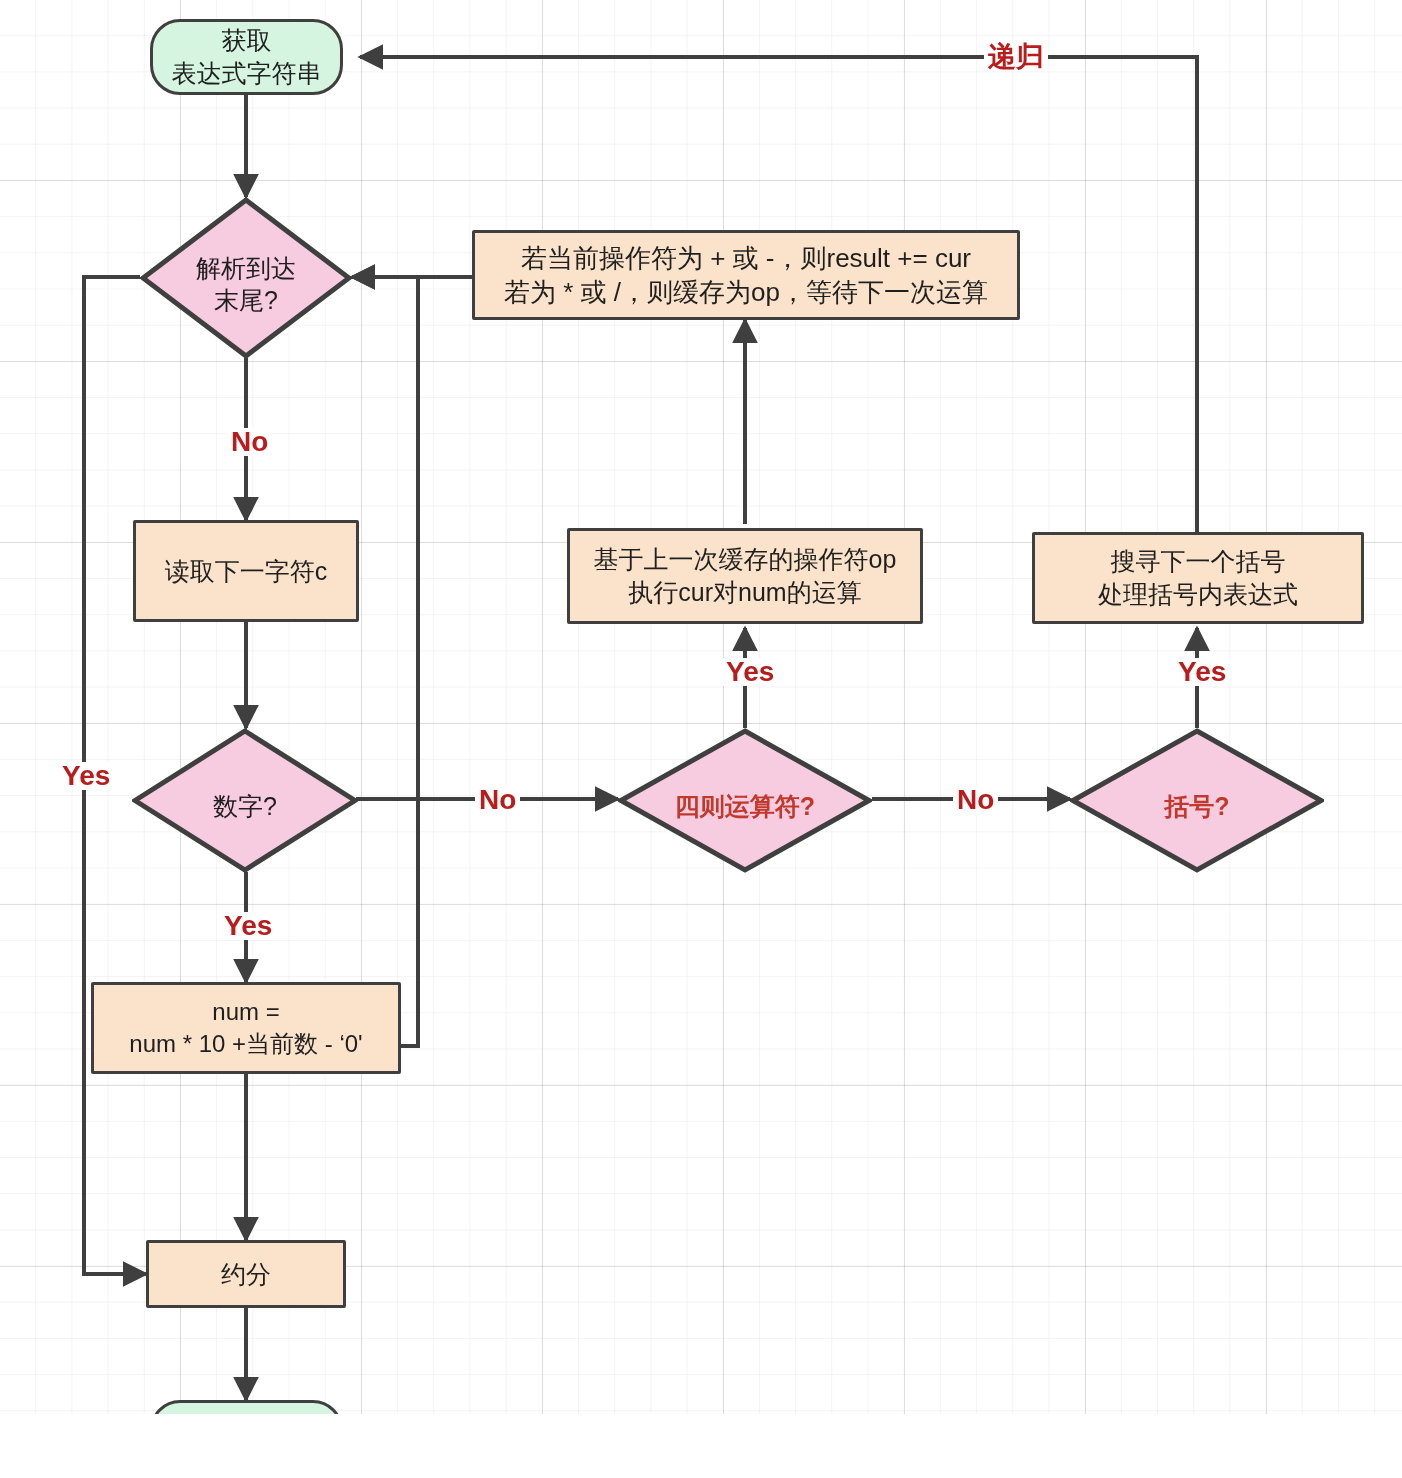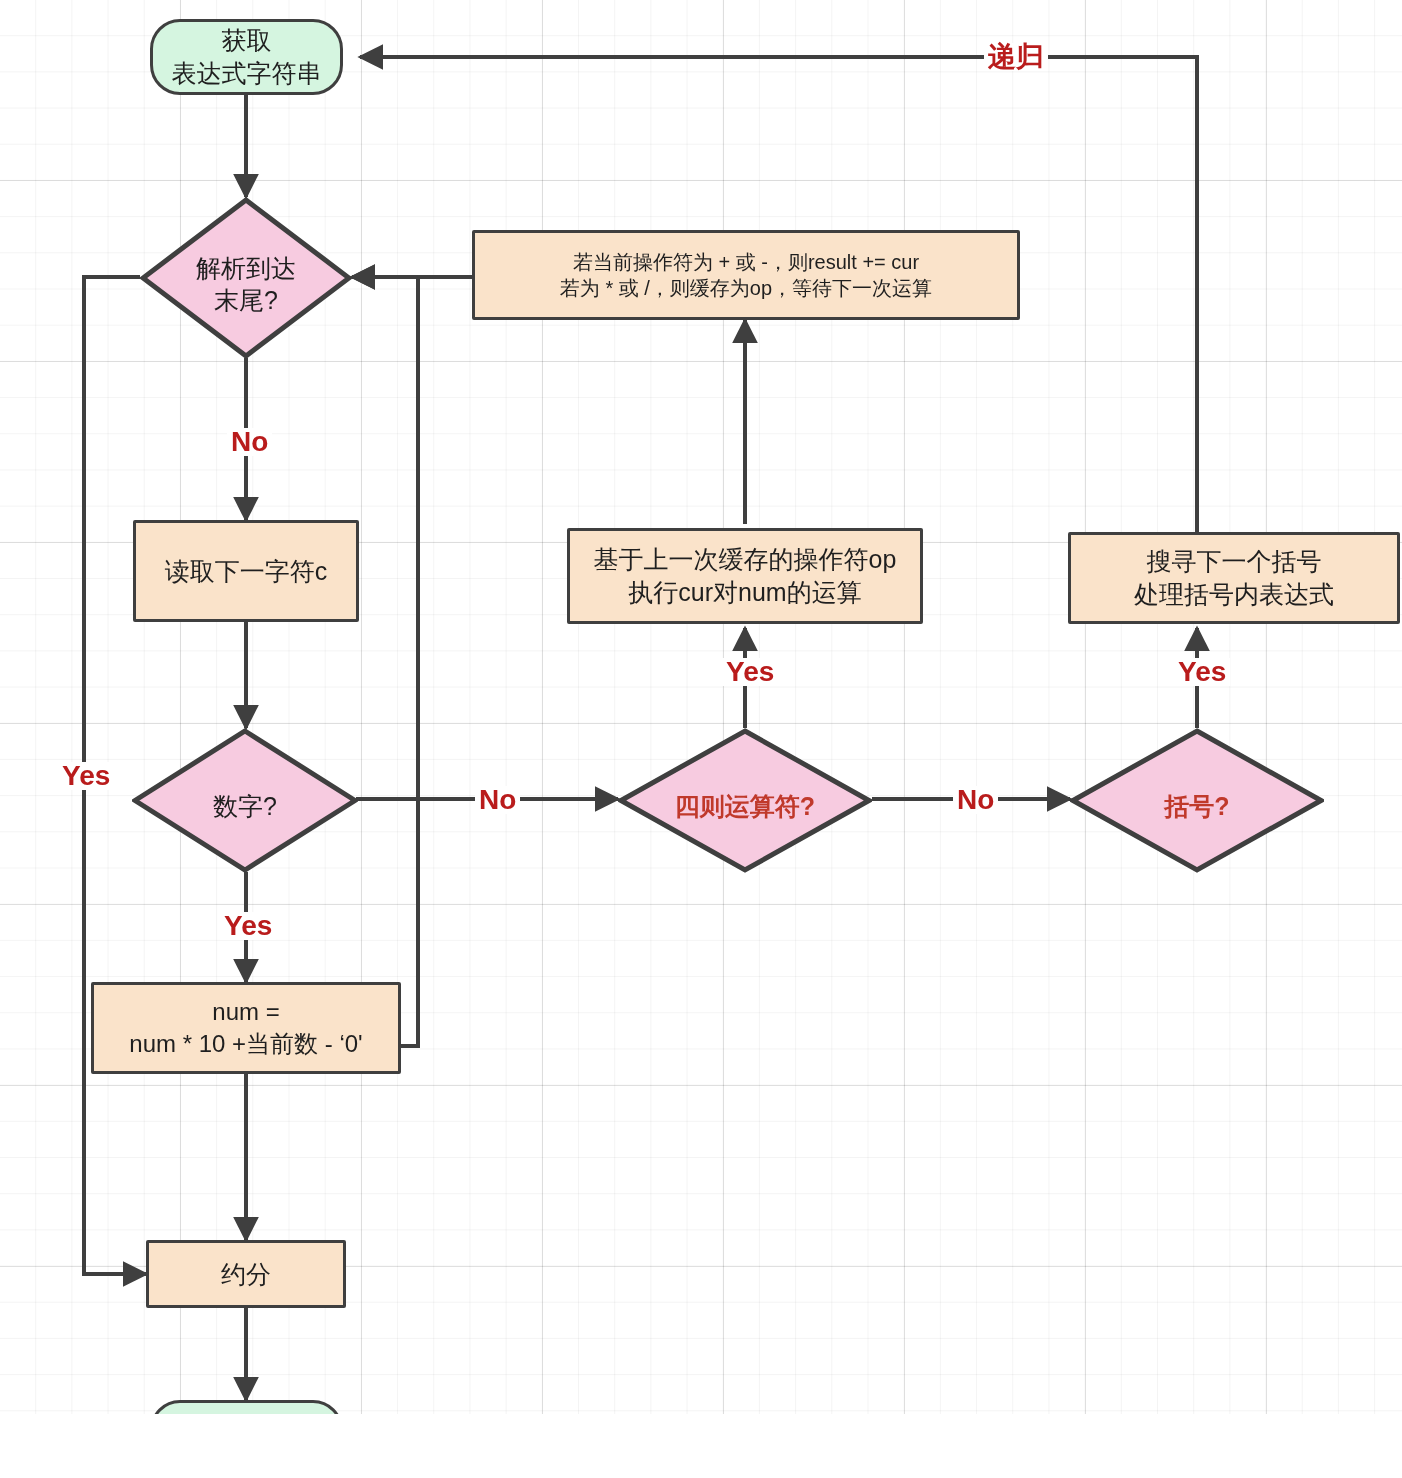--- a/index.html
+++ b/index.html
@@ -184,26 +184,26 @@
       <polygon points="127,3 251,72.5 127,142 3,72.5" fill="#f7cbe0" stroke="#3f3f3f" stroke-width="5"></polygon>
     </svg>
     <span class="decision-label accent">四则运算符?</span>
   </div>
 
   <div class="node process" style="left:567px; top:528px; width:356px; height:96px;">
     <span>基于上一次缓存的操作符op
 执行cur对num的运算</span>
   </div>
 
-  <div class="node process" style="left:1032px; top:532px; width:332px; height:92px;margin-left:36px;">
+  <div class="node process" style="left:1032px; top:532px; width:332px; height:92px;">
     <span>搜寻下一个括号
 处理括号内表达式</span>
   </div>
 
-  <div class="node process" style="left:472px; top:230px; width:548px; height:90px; font-size:20px;">
+  <div class="node process" style="left:472px; top:230px; width:548px; height:90px; font-size:26px;">
     <span>若当前操作符为 + 或 -，则result += cur
 若为 * 或 /，则缓存为op，等待下一次运算</span>
   </div>
 
   <div class="edge-label" style="left:984px; top:43px;">递归</div>
 
   <div class="edge-label" style="left:227px; top:428px;">No</div>
 
   <div class="edge-label" style="left:58px; top:762px;">Yes</div>
 

